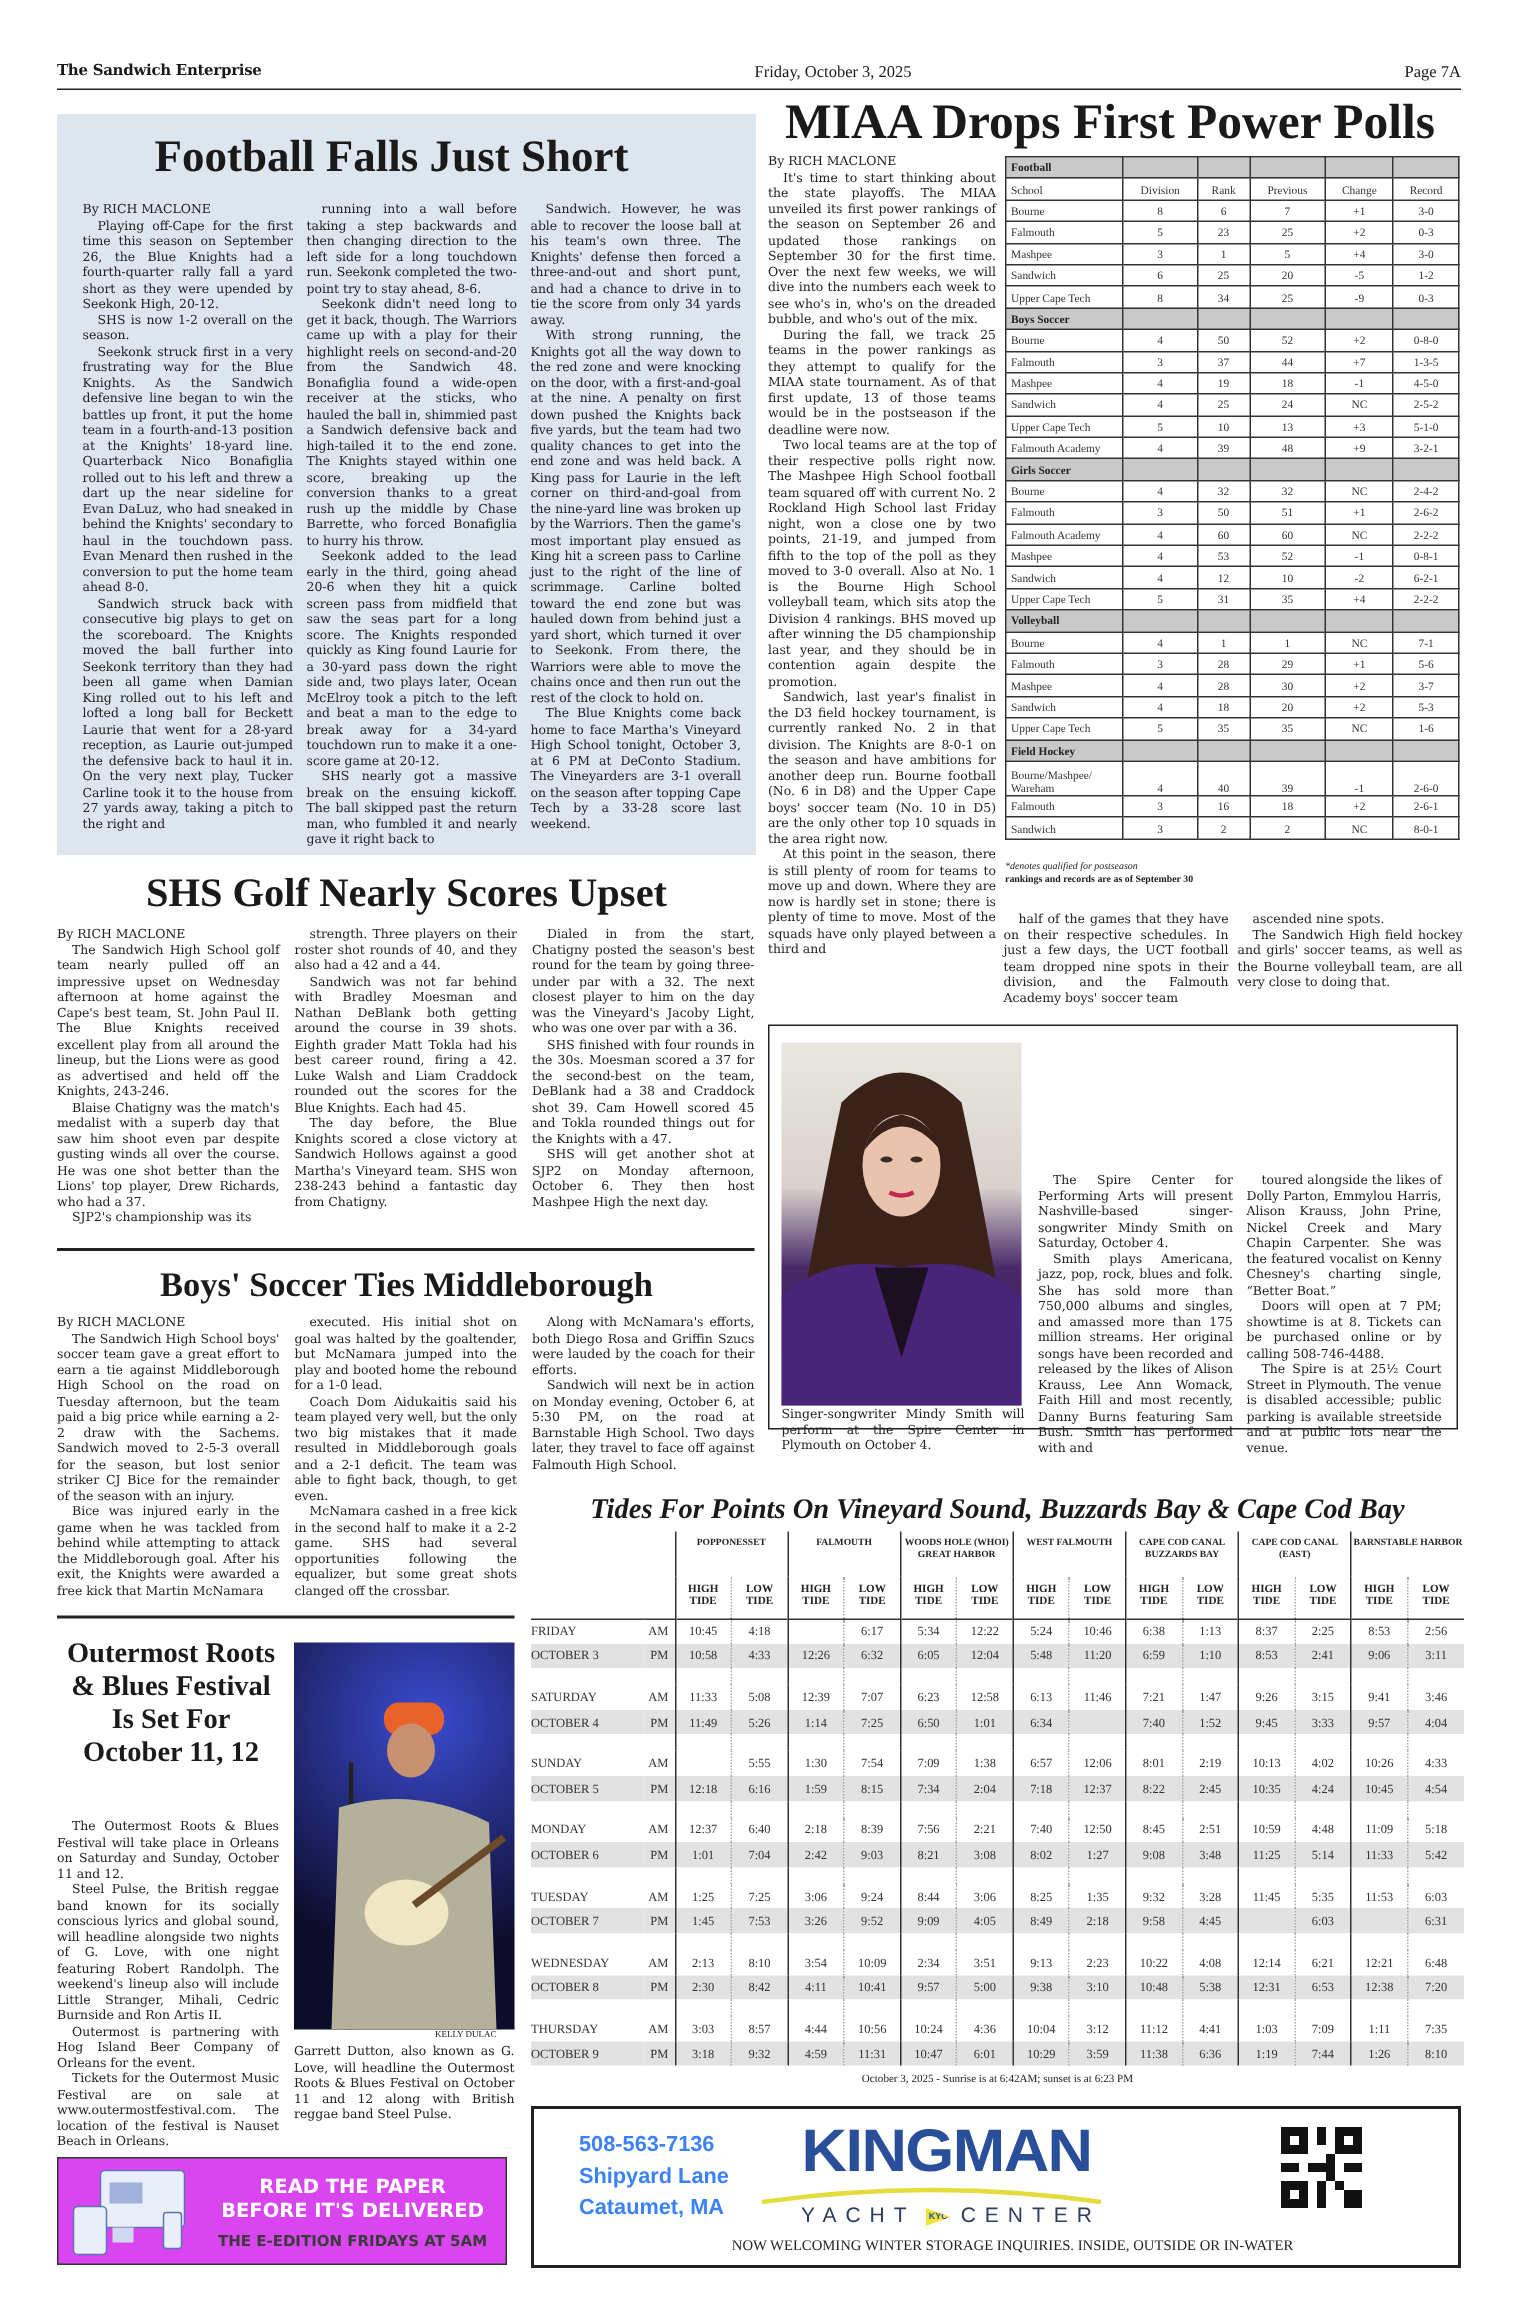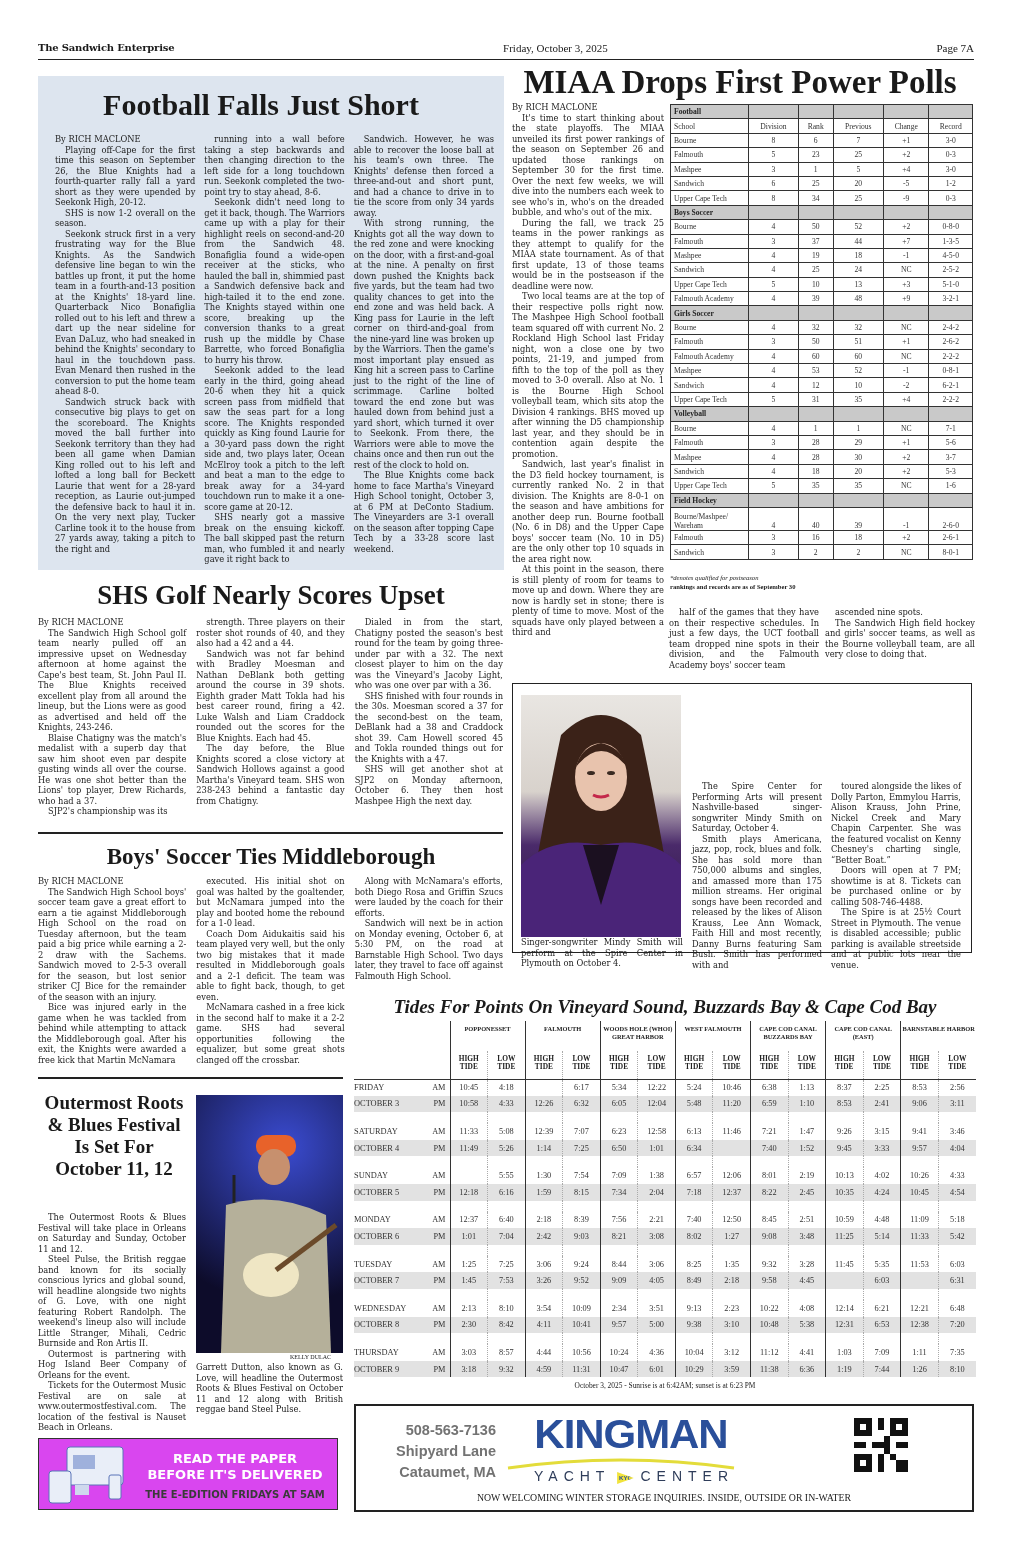--- a/index.html
+++ b/index.html
@@ -858,34 +858,34 @@
         <td class="lb">1:19</td>
         <td class="db">7:44</td>
         <td class="lb">1:26</td>
         <td class="db">8:10</td>
       </tr>
     </tbody>
 </table>
 <div class="abs" style="left:354px;top:1381px;width:622px;text-align:center;font-family:'Liberation Serif',serif;font-size:7.4px">October 3, 2025 - Sunrise is at 6:42AM; sunset is at 6:23 PM</div>
 
 <div class="abs ad">
-  <div class="abs" style="left:30px;top:14px;width:110px;text-align:right;font-family:'Liberation Sans',sans-serif;font-weight:bold;color:#737373;font-size:14.5px;line-height:21px">
+  <div class="abs" style="left:30px;top:14px;width:110px;text-align:left;font-family:'Liberation Sans',sans-serif;font-weight:bold;color:#3b82f6;font-size:14.5px;line-height:21px">
     <div>508-563-7136</div>
     <div>Shipyard Lane</div>
     <div>Cataumet, MA</div>
   </div>
   <div class="abs" style="left:175px;top:6px;width:200px;text-align:center;font-family:'Liberation Sans',sans-serif;font-weight:bold;font-size:40px;letter-spacing:-1px;color:#2a4f9a;transform:scaleX(1.05)">KINGMAN</div>
   <svg class="abs" style="left:150px;top:50px" width="230" height="14" viewBox="0 0 230 14">
       <path d="M2,12 Q115,-4 228,12" stroke="#e3dc3a" stroke-width="3" fill="none"></path>
     </svg>
   <div class="abs" style="left:178px;top:62px;width:200px;display:flex;justify-content:space-between;align-items:flex-end;font-family:'Liberation Sans',sans-serif;font-size:14px;letter-spacing:6px;color:#2f3d5a">
     <span>YACHT</span>
     <span style="display:inline-block;background:#f1e33a;color:#2a4f9a;font-size:6px;letter-spacing:0;font-weight:bold;padding:3px 2px;clip-path:polygon(0 0,100% 50%,0 100%)">KYC</span>
     <span>CENTER</span>
   </div>
   <svg class="abs" style="left:498px;top:12px" width="54" height="54" viewBox="0 0 9 9" shape-rendering="crispEdges">
     <rect width="9" height="9" fill="#fff"></rect>
     <path d="M0,0h3v3h-3zM6,0h3v3h-3zM0,6h3v3h-3z" fill="#111"></path>
     <path d="M1,1h1v1h-1zM7,1h1v1h-1zM1,7h1v1h-1z" fill="#fff"></path>
     <path d="M4,0h1v2h-1zM3,4h2v1h-2zM5,3h1v3h-1zM7,4h2v1h-2zM4,6h1v3h-1zM6,6h1v1h-1zM7,7h2v2h-2zM0,4h2v1h-2z" fill="#111"></path>
   </svg>
-  <div class="abs" style="left:0;top:86px;width:100%;text-align:center;font-family:'Liberation Serif',serif;font-size:9.8px;color:#222">NOW WELCOMING WINTER STORAGE INQUIRIES. INSIDE, OUTSIDE OR IN-WATER</div>
+  <div class="abs" style="left:11px;top:86px;width:100%;text-align:center;font-family:'Liberation Serif',serif;font-size:9.8px;color:#222">NOW WELCOMING WINTER STORAGE INQUIRIES. INSIDE, OUTSIDE OR IN-WATER</div>
 </div>
 
 </body></html>

